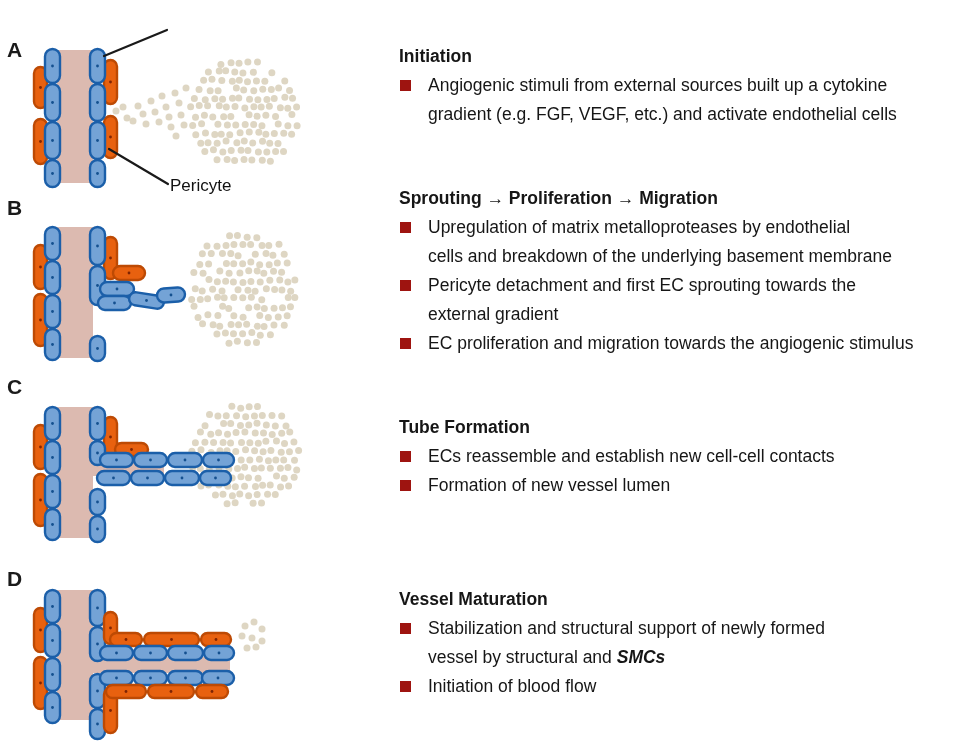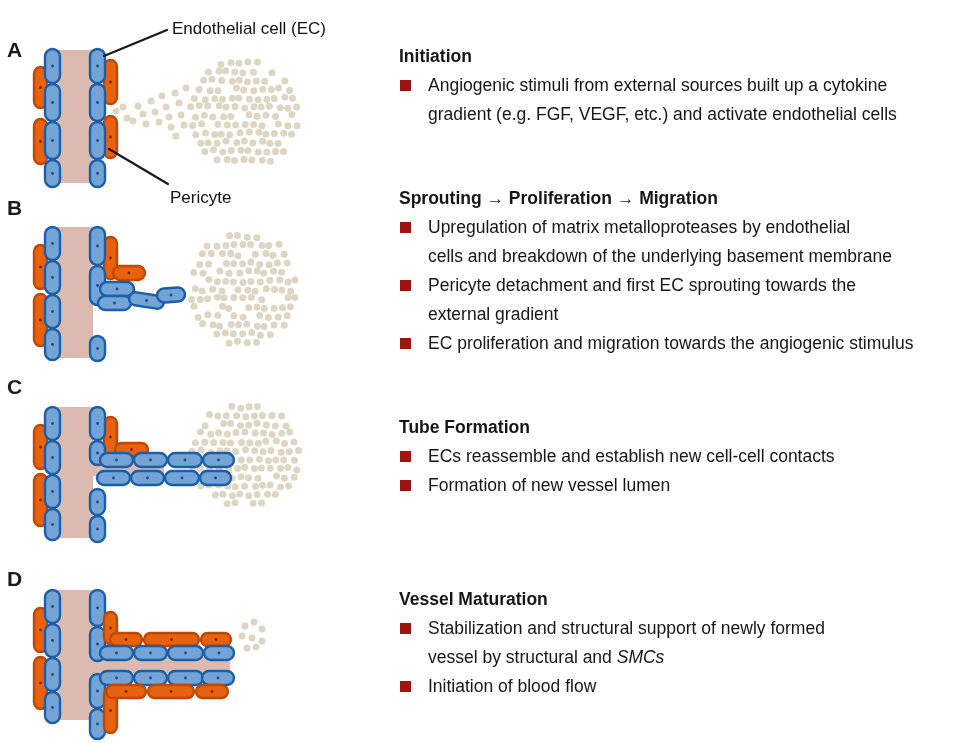--- a/index.html
+++ b/index.html
@@ -9,29 +9,29 @@
     overflow:hidden;
   }
   #diagram{position:absolute;left:0;top:0;}
   .letter{
     position:absolute;left:7px;font-weight:bold;font-size:21px;
     line-height:24px;color:#1a1a1a;
   }
   .l-a{top:38px}.l-b{top:196px}.l-c{top:375px}.l-d{top:567px}
   .callout{position:absolute;font-size:17px;line-height:20px;color:#111;white-space:nowrap;}
   .co-ec{left:172px;top:19px}
-  .co-pc{left:170px;top:188px}
+  .co-pc{left:170px;top:176px}
   .txt{position:absolute;left:399px;width:575px;}
   .s-a{top:42px}.s-b{top:184px}.s-c{top:413px}.s-d{top:585px}
   .heading{font-size:17.5px;font-weight:bold;line-height:29px;white-space:nowrap;color:#161616;}
   ul.bullets{list-style:none;margin:0;padding:0;}
   ul.bullets li{position:relative;padding-left:29px;}
   .marker{position:absolute;left:1px;top:9px;width:11px;height:11px;background:var(--bullet,#9e1410);}
   .line{font-size:17.5px;line-height:29px;white-space:nowrap;color:#161616;}
-  .it{font-style:italic;}
+  .it{font-style:italic;font-weight:bold;}
   
   .ec{fill:var(--ec_fill,#74a3d6);stroke:var(--ec_stroke,#1b5fa9);stroke-width:2.4;}
   .pc{fill:var(--pericyte_fill,#e8610f);stroke:var(--pericyte_stroke,#bd4a04);stroke-width:2.4;}
   .lumen{fill:var(--lumen,#dcbab0);}
   .cdot{fill:var(--cloud_dot,#ded6c3);}
   .nuc-e{fill:var(--ec_nucleus,#14508f);}
   .nuc-p{fill:var(--pericyte_nucleus,#7e2404);}
   .callout-line{stroke:var(--callout_line,#1a1a1a);stroke-width:2.2;fill:none;stroke-linecap:round;}
 </style>
 </head>
@@ -585,21 +585,20 @@
         <rect x="196" y="685" width="32" height="13" rx="6.5" ry="6.5" class="pc"></rect>
         <circle cx="212" cy="691.5" r="1.4" class="nuc-p"></circle>
       </g>
     </svg>
 
   <div class="letter l-a">A</div>
   <div class="letter l-b">B</div>
   <div class="letter l-c">C</div>
   <div class="letter l-d">D</div>
 
-  <div class="callout co-ec">Endothelial cell (EC)</div>
   <div class="callout co-pc">Pericyte</div>
 
   <section class="txt s-a">
       <div class="heading">Initiation</div>
       <ul class="bullets">
         <li>
           <span class="marker"></span>
           <div class="line">Angiogenic stimuli from external sources built up a cytokine</div>
           <div class="line">gradient (e.g. FGF, VEGF, etc.) and activate endothelial cells</div>
         </li>

